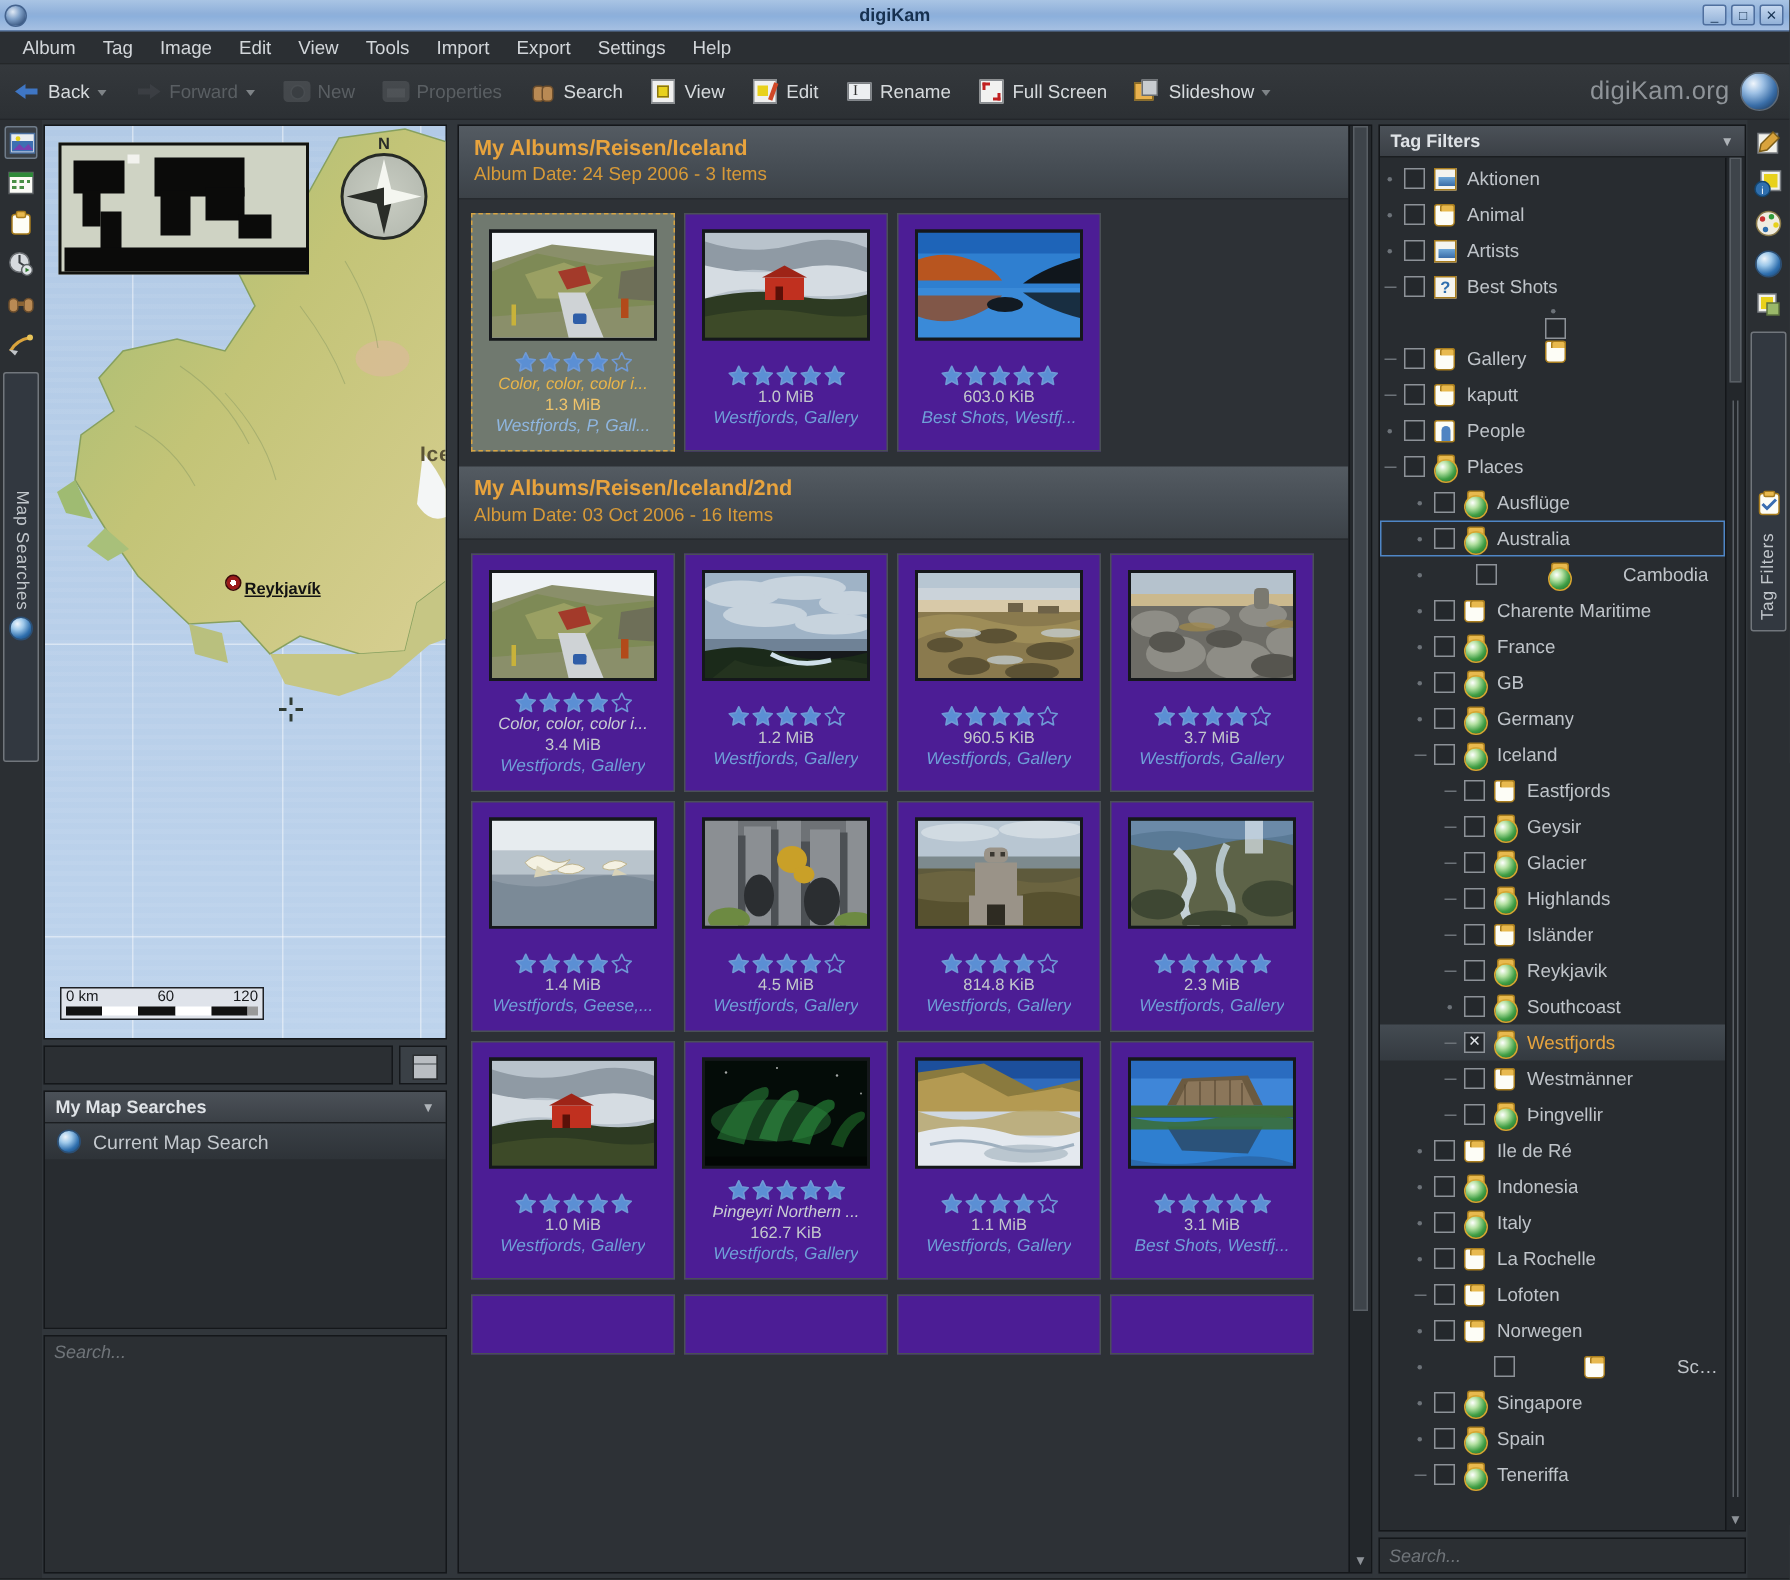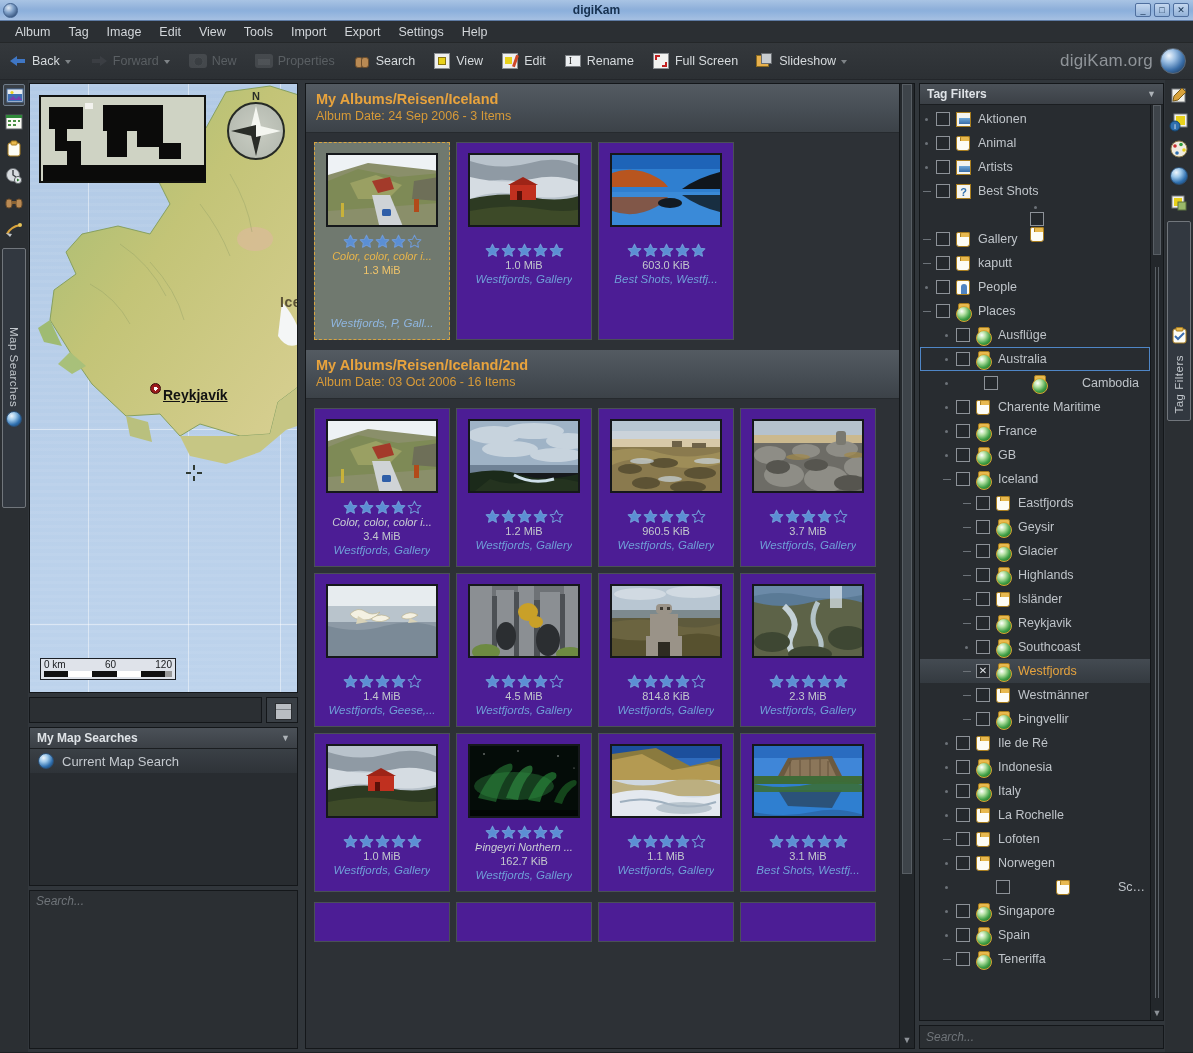--- a/index.html
+++ b/index.html
@@ -102,21 +102,21 @@
   #compass{position:absolute;right:12px;top:18px;width:58px;height:58px;border-radius:50%;
            background:radial-gradient(circle,#c9cdc3 0%,#b8bdb3 70%,#a9aea4 100%);border:2px solid #262a25;}
   #compass .nletter{position:absolute;top:-14px;left:50%;transform:translateX(-50%);font-size:11px;color:#2a2d28;font-weight:bold;}
   .cpt{position:absolute;left:50%;top:50%;width:0;height:0;}
   .cpt.n{border-left:6px solid transparent;border-right:6px solid transparent;border-bottom:25px solid #f4f6f0;transform:translate(-6px,-25px);}
   .cpt.s{border-left:6px solid transparent;border-right:6px solid transparent;border-top:25px solid #2a2d28;transform:translate(-6px,0);}
   .cpt.e{border-top:6px solid transparent;border-bottom:6px solid transparent;border-left:25px solid #f4f6f0;transform:translate(0,-6px);}
   .cpt.w{border-top:6px solid transparent;border-bottom:6px solid transparent;border-right:25px solid #2a2d28;transform:translate(-25px,-6px);}
   #citymark{position:absolute;left:120px;top:299px;width:11px;height:11px;border-radius:50%;
             background:radial-gradient(circle,#ffffff 0 2px,#9b1b1b 2px 5px,#5d0e0e 100%);border:1px solid #3b0a0a;}
-  #citylabel{position:absolute;left:133px;top:303px;font-size:14px;color:#121212;font-weight:bold;
+  #citylabel{position:absolute;left:133px;top:303px;font-size:11px;color:#121212;font-weight:bold;
              text-decoration:underline;}
   #countrylabel{position:absolute;left:250px;top:210px;font-size:14px;color:#5b5336;font-weight:bold;letter-spacing:.5px;}
   #crosshair{position:absolute;left:156px;top:381px;width:16px;height:16px;}
   #crosshair i,#crosshair b{position:absolute;background:#2f3a33;}
   #crosshair i{left:7px;top:0;width:2px;height:5px;}
   #crosshair i.b2{top:11px;}
   #crosshair b{top:7px;left:0;width:5px;height:2px;}
   #crosshair b.b2{left:11px;}
   #scalebar{position:absolute;left:10px;bottom:12px;width:136px;height:22px;background:#dfe3ea;
             border:1px solid #1d2025;padding:1px 3px;}
@@ -158,21 +158,21 @@
   .star{width:15px;height:15px;position:relative;display:inline-block;}
   .star svg{display:block;}
   .thumb .cap{font-size:11px;color:#b4bac0;font-style:italic;line-height:14px;max-width:128px;
               overflow:hidden;white-space:nowrap;text-overflow:ellipsis;text-align:center;}
   .thumb .cap.title{color:#c9ced3;}
   .thumb.sel .cap.title{color:#e9b54a;}
   .thumb .size{font-size:11px;color:#c3c8cd;line-height:14px;}
   .thumb.sel .size{color:#f0c46a;}
   .thumb .tags{font-size:11.5px;color:#6f9fd8;font-style:italic;line-height:15px;max-width:128px;
                overflow:hidden;white-space:nowrap;text-overflow:ellipsis;}
-  .thumb.sel .tags{color:#8fb6e0;margin-top:39px;}
+  .thumb.sel .tags{color:#8fb6e0;}
   .vscroll{width:15px;background:#23272b;border-left:1px solid #14171a;position:relative;flex:none;}
   .vscroll .thumb-bar{position:absolute;left:2px;right:2px;top:0;height:790px;background:#3e444a;border:1px solid #585e64;}
   .vscroll .arrow-dn{position:absolute;bottom:1px;left:2px;right:2px;height:13px;color:#8d9298;
       font-size:9px;text-align:center;line-height:13px;}
   
   #rightpanel{width:250px;flex:none;display:flex;flex-direction:column;background:#31363b;padding:3px 1px 3px 4px;gap:4px;}
   #tagbox{flex:1;border:1px solid #14171a;background:#282c30;display:flex;flex-direction:column;min-height:0;}
   #tagtree{flex:1;overflow:hidden;position:relative;display:flex;}
   #tagrows{flex:1;min-width:0;padding-top:2px;}
   .tagrow{height:24px;display:flex;align-items:center;font-size:12.5px;color:#bfc4c9;position:relative;}
@@ -1338,20 +1338,28 @@
             </div>
             <div class="tagrow" style="padding-left: 20px;">
               <span class="expander dot"></span>
               <span class="cbox"></span>
               <span class="tagic">
                 <span class="ti-globe-tag"></span>
               </span>
               <span class="lbl">GB</span>
             </div>
             <div class="tagrow" style="padding-left: 20px;">
+              <span class="expander dot"></span>
+              <span class="cbox"></span>
+              <span class="tagic">
+                <span class="ti-globe-tag"></span>
+              </span>
+              <span class="lbl">Germany</span>
+            </div>
+            <div class="tagrow" style="padding-left: 20px;">
               <span class="expander dash"></span>
               <span class="cbox"></span>
               <span class="tagic">
                 <span class="ti-globe-tag"></span>
               </span>
               <span class="lbl">Iceland</span>
             </div>
             <div class="tagrow" style="padding-left: 40px;">
               <span class="expander dash"></span>
               <span class="cbox"></span>

